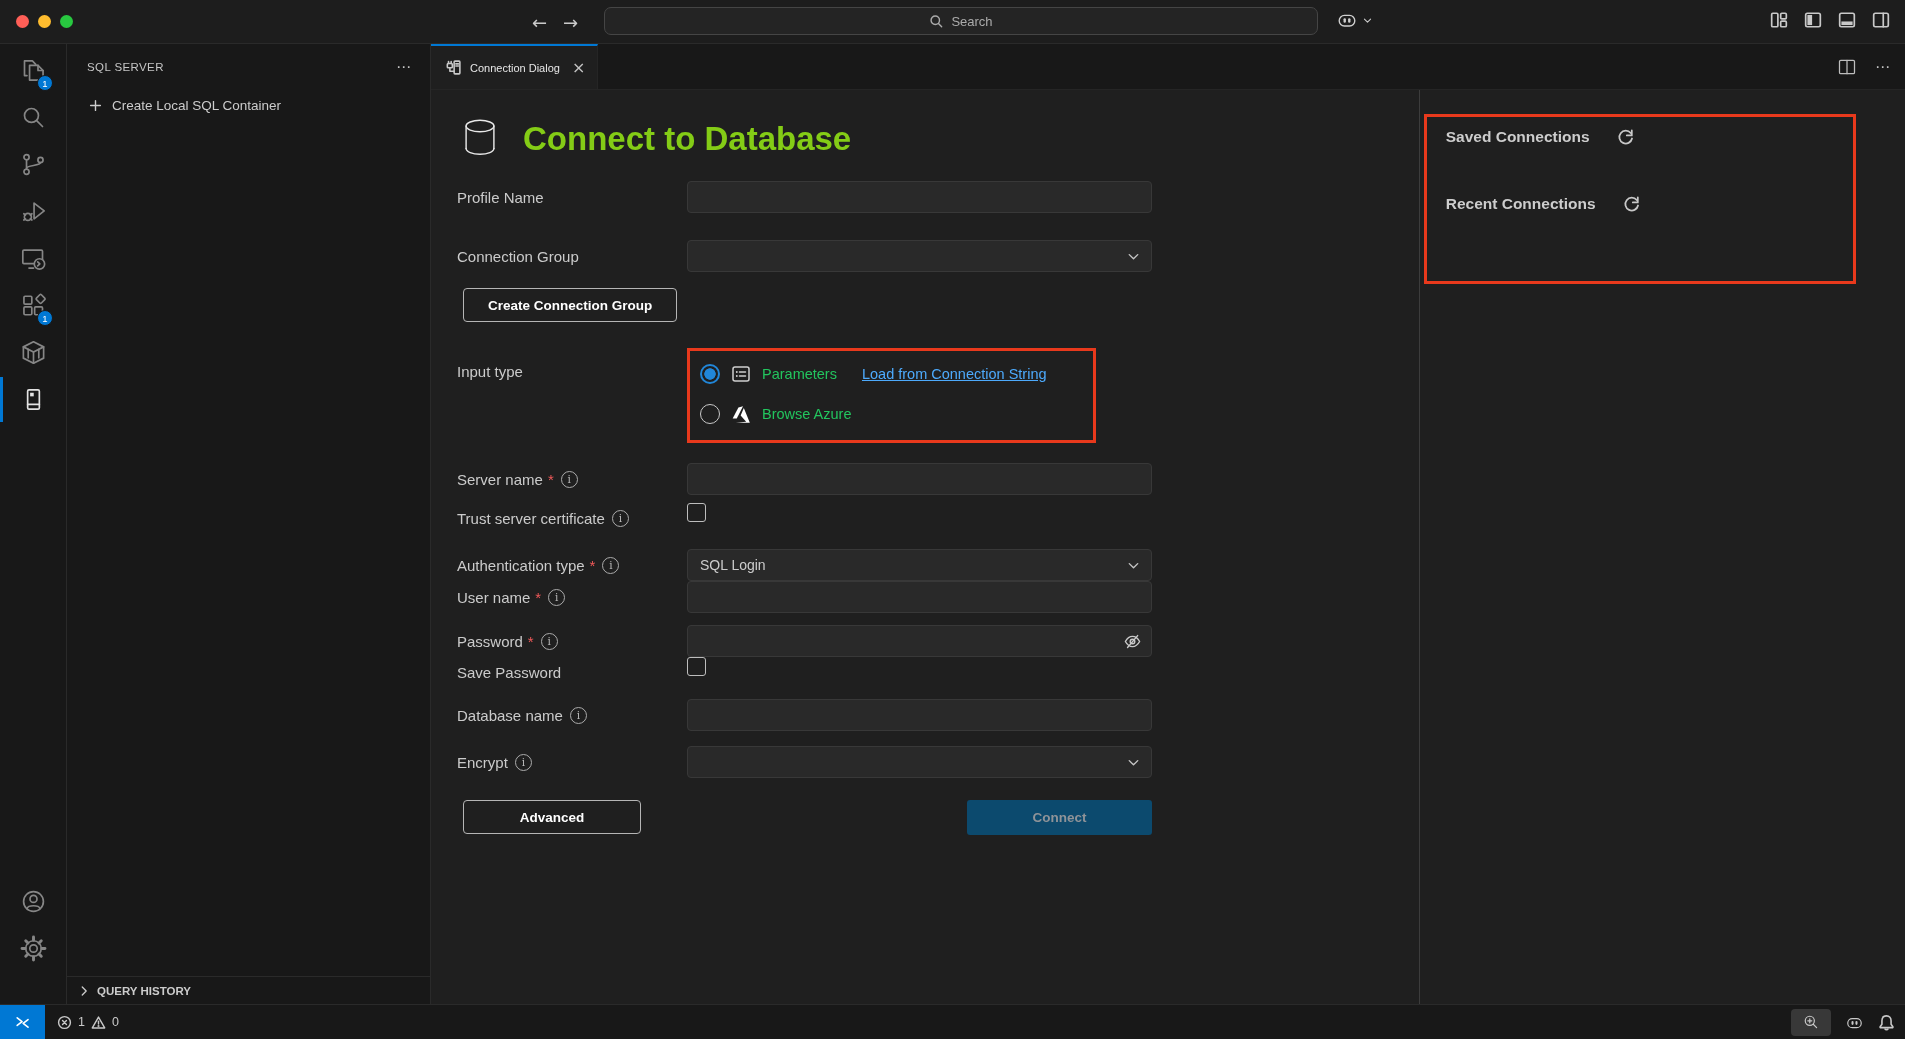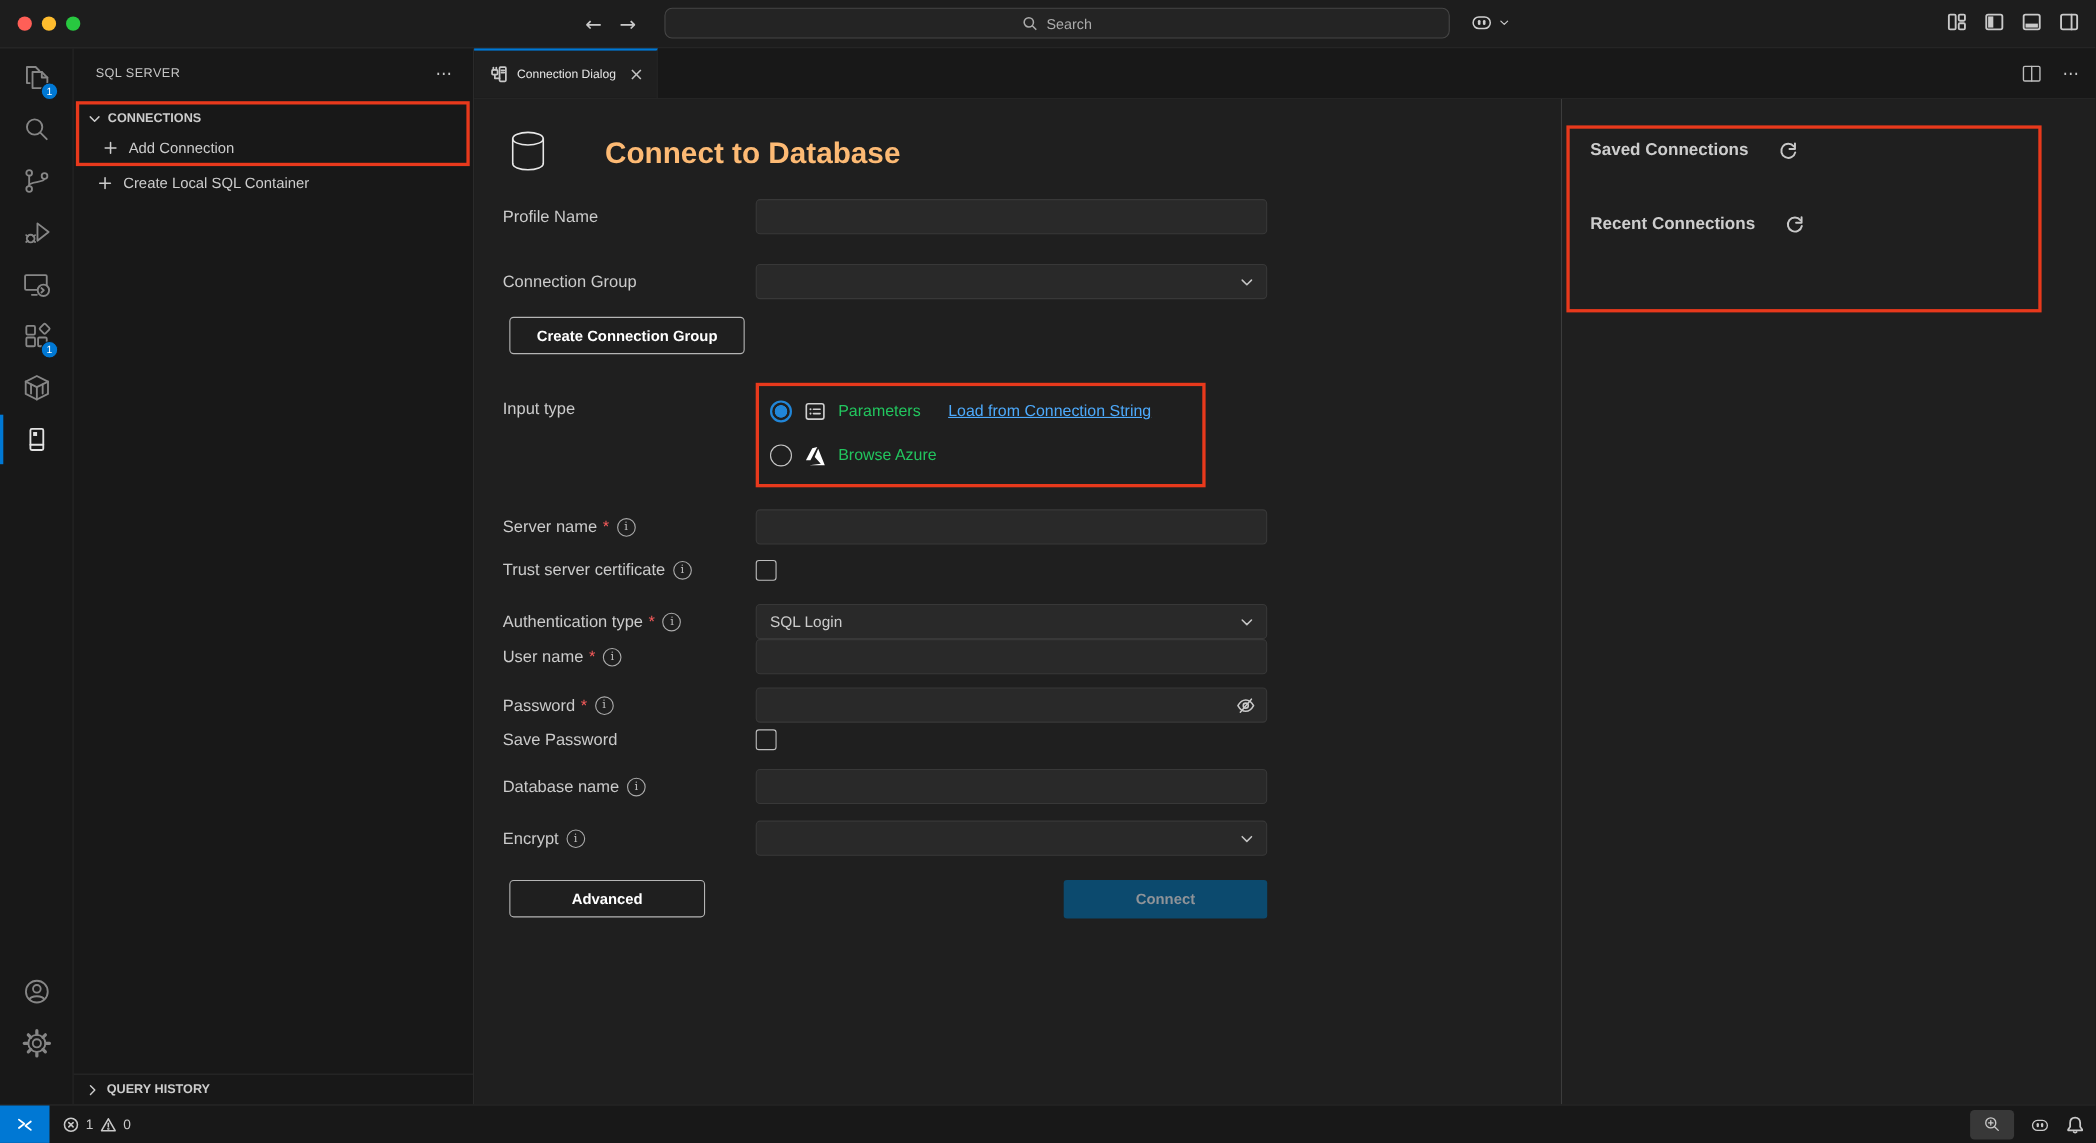--- a/index.html
+++ b/index.html
@@ -46,23 +46,23 @@
   .editor{flex:1;display:flex;flex-direction:column;background:#1f1f1f;min-width:0;}
   .tabbar{position:relative;height:46px;background:#181818;border-bottom:1px solid #252525;display:flex;box-sizing:border-box;}
   .tab{display:flex;align-items:center;gap:8px;padding:0 12px 0 14px;background:#1f1f1f;border-top:2px solid #0078d4;border-right:1px solid #252525;box-sizing:border-box;}
   .tab-title{font-size:11px;color:#e6e6e6;}
   .tab-close{font-size:16px;color:#c2c2c2;margin-left:4px;line-height:1;font-family:"DejaVu Sans",sans-serif;}
   .editor-actions{position:absolute;right:14px;top:0;height:46px;display:flex;align-items:center;gap:18px;color:#bdbdbd;}
 
   .content{flex:1;display:flex;min-height:0;}
   .form-area{width:1005px;box-sizing:border-box;padding:26px 0 0 26px;}
   .heading-row{display:flex;align-items:center;gap:20px;height:46px;margin-bottom:19px;color:#e8e8e8;}
-  .heading-text{font-size:27px;font-weight:600;color:#fdba74;margin-left:27px;}
-
-  .frow{display:flex;align-items:center;}
+  .heading-text{font-size:33px;font-weight:600;color:#84cc16;}
+
+  .frow{display:flex;}
   .flabel{width:230px;flex-shrink:0;font-size:15px;color:#cbcbcb;display:flex;align-items:center;gap:7px;}
   .req{color:#f05959;font-size:15px;margin-left:-2px;}
   .info-icon{width:17px;height:17px;border:1.2px solid #ababab;border-radius:50%;box-sizing:border-box;display:flex;align-items:center;justify-content:center;flex-shrink:0;}
   .info-icon::after{content:"i";font-size:10.5px;color:#bdbdbd;font-family:"DejaVu Serif",serif;line-height:1;}
   .tinput{width:465px;height:32px;background:#292929;border:1px solid #383838;border-radius:4px;box-sizing:border-box;position:relative;}
   .dropdown{display:flex;align-items:center;padding:0 34px 0 12px;font-size:14px;color:#cccccc;}
   .dd-chev{position:absolute;right:10px;top:8px;color:#c5c5c5;}
   .checkbox{width:19px;height:19px;border:1.3px solid #bdbdbd;border-radius:3px;box-sizing:border-box;background:transparent;}
   .btn-outline{height:34px;padding:0 24px;background:transparent;border:1px solid #b5b5b5;border-radius:4px;color:#ffffff;font-weight:bold;font-size:13.5px;display:flex;align-items:center;justify-content:center;box-sizing:border-box;}
   .btn-disabled{width:185px;height:35px;background:#0c4a6e;border:none;border-radius:3px;color:#8f9398;font-weight:bold;font-size:13.5px;display:flex;align-items:center;justify-content:center;}
@@ -268,38 +268,20 @@
               </svg>
           </span>
         </div>
       </div>
     </nav>
 
     <aside class="sidebar">
       <div class="sb-header">
         <span class="sb-title">SQL SERVER</span>
         <span class="glyph-more">⋯</span>
-      </div>
-      <div class="annotation-box sb-annotation">
-        <div class="section-row">
-          <span>
-            <svg width="14" height="14" viewBox="0 0 16 16" stroke-width="1.4">
-                <path d="M3.5 6 8 10.5 12.5 6"></path>
-              </svg>
-          </span>
-          <span>CONNECTIONS</span>
-        </div>
-        <div class="tree-row">
-          <span>
-            <svg width="15" height="15" viewBox="0 0 16 16" stroke-width="1.4">
-                <path d="M8 2.8v10.4M2.8 8h10.4"></path>
-              </svg>
-          </span>
-          <span>Add Connection</span>
-        </div>
       </div>
       <div class="tree-row" style="margin-top:2px;">
         <span>
           <svg width="15" height="15" viewBox="0 0 16 16" stroke-width="1.4">
               <path d="M8 2.8v10.4M2.8 8h10.4"></path>
             </svg>
         </span>
         <span>Create Local SQL Container</span>
       </div>
       <div class="sb-fill"></div>

